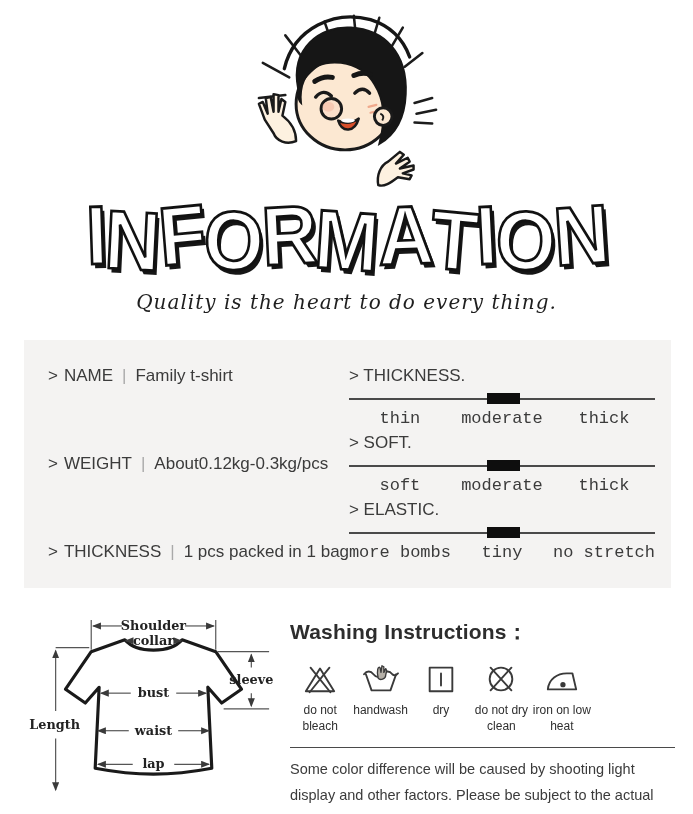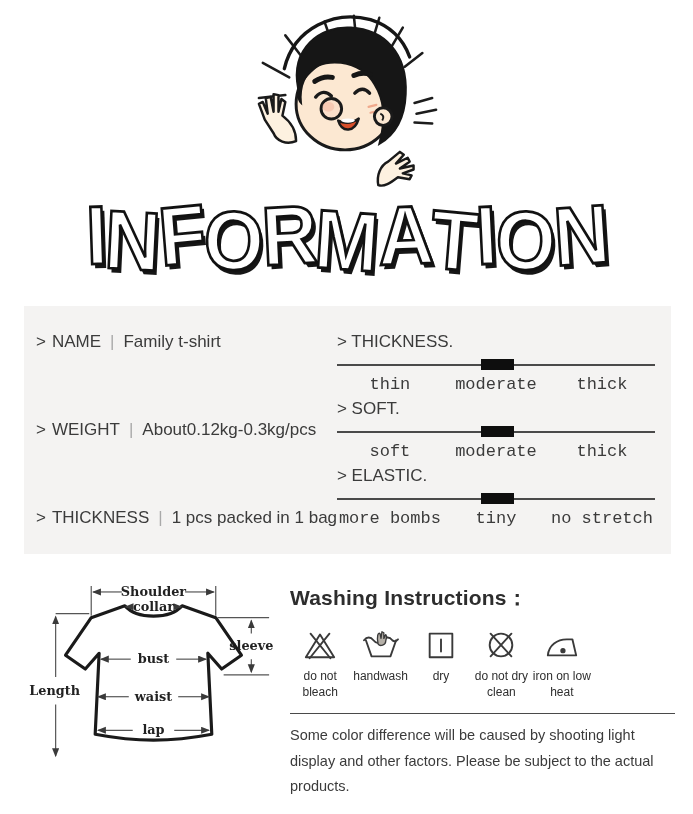--- a/index.html
+++ b/index.html
@@ -26,21 +26,21 @@
   .tagline {
     text-align:center; font-family:"DejaVu Serif", serif; font-style:italic;
     font-size:20px; letter-spacing:1px; color:#1f1f1f; margin-top:4px; height:30px;
   }
 
   
   .info-panel {
     margin:20px 22px 0 24px; height:248px; background:#f4f3f2;
     display:flex; padding:26px 16px 26px 12px; gap:10px;
   }
-  .specs-col { width:47%; display:flex; flex-direction:column; justify-content:space-between; }
+  .specs-col { width:47%; display:flex; flex-direction:column; justify-content:space-between;margin-left:12px; }
   .spec-row { font-size:17px; color:#3b3b3b; white-space:nowrap; }
   .spec-caret { margin-right:6px; }
   .spec-sep { color:#a9a9a9; margin:0 9px; font-weight:300; }
   .scales-col { width:53%; display:flex; flex-direction:column; justify-content:space-between; }
   .scale-group { }
   .scale-header { font-size:17px; color:#3b3b3b; }
   .scale-track { position:relative; border-top:2px solid #4a4a4a; margin-top:12px; height:0; }
   .scale-marker { position:absolute; width:33px; height:11px; background:#0e0e0e; top:-7px; }
   .scale-labels { display:grid; grid-template-columns:1fr 1fr 1fr; margin-top:9px;font-family:Liberation Mono, monospace; }
   .scale-labels span { text-align:center; font-size:17px; color:#3b3b3b; white-space:nowrap; }
@@ -108,20 +108,21 @@
 
       <path d="M68,138 C58,142 48,138 45,130 L36,116 L30,100 L34,98 L39,110 L37,94 L42,93 L45,108 L45,90 L50,91 L50,108 L53,95 L57,98 L54,112 C62,118 68,126 68,138 Z" fill="#fdf1e0" stroke="#1a1a1a" stroke-width="2.5" stroke-linejoin="round"></path>
 
       <path d="M152,183 C150,173 154,163 162,159 L174,149 L178,152 L170,161 L182,155 L184,159 L174,166 L188,163 L188,167 L177,171 L186,173 L184,177 L172,175 C164,181 158,185 152,183 Z" fill="#fdf1e0" stroke="#1a1a1a" stroke-width="2.5" stroke-linejoin="round"></path>
     </svg>
   </div>
 
   <div class="title-wrap">
     <div class="page-title"><span class="tl" style="transform: rotate(-2deg) translateY(-2px);">I</span><span class="tl" style="transform: rotate(3deg) translateY(3px);">N</span><span class="tl" style="transform: rotate(-5deg) translateY(-2px);">F</span><span class="tl" style="transform: rotate(2deg) translateY(3px);">O</span><span class="tl" style="transform: rotate(-3deg) translateY(-2px);">R</span><span class="tl" style="transform: rotate(4deg) translateY(3px);">M</span><span class="tl" style="transform: rotate(-2deg) translateY(-2px);">A</span><span class="tl" style="transform: rotate(5deg) translateY(3px);">T</span><span class="tl" style="transform: rotate(-3deg) translateY(-2px);">I</span><span class="tl" style="transform: rotate(2deg) translateY(3px);">O</span><span class="tl" style="transform: rotate(-4deg) translateY(-2px);">N</span></div>
   </div>
+  <div class="tagline">Quality is the heart to do every thing.</div>
 
   <div class="info-panel">
     <div class="specs-col">
       <div class="spec-row">
         <span class="spec-caret">&gt;</span><span>NAME</span><span class="spec-sep">|</span><span>Family t-shirt</span>
       </div>
       <div class="spec-row">
         <span class="spec-caret">&gt;</span><span>WEIGHT</span><span class="spec-sep">|</span><span>About0.12kg-0.3kg/pcs</span>
       </div>
       <div class="spec-row">

